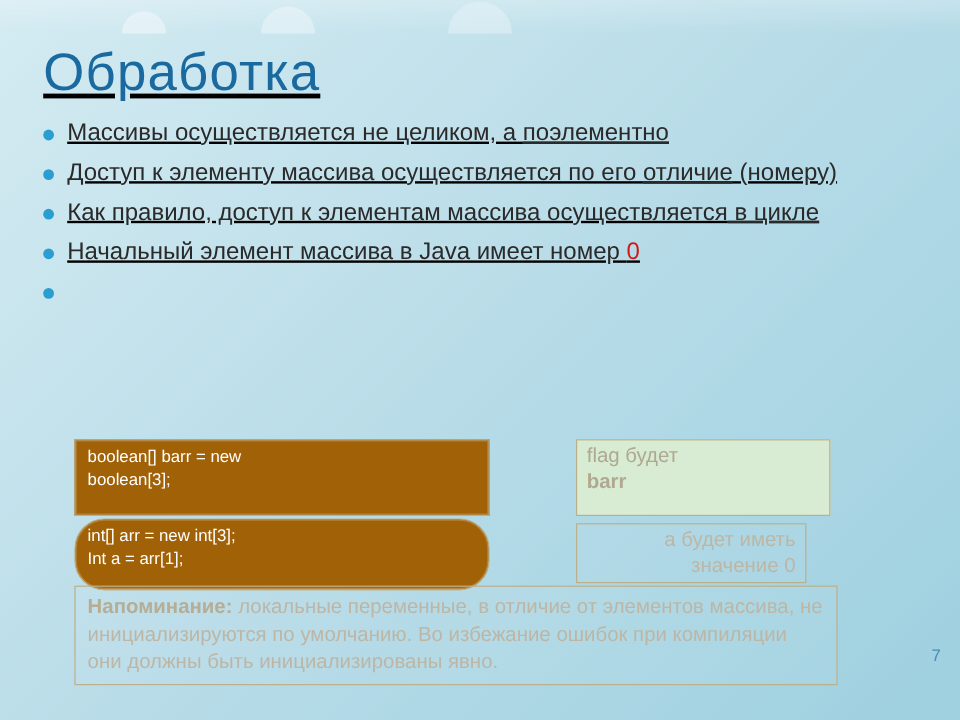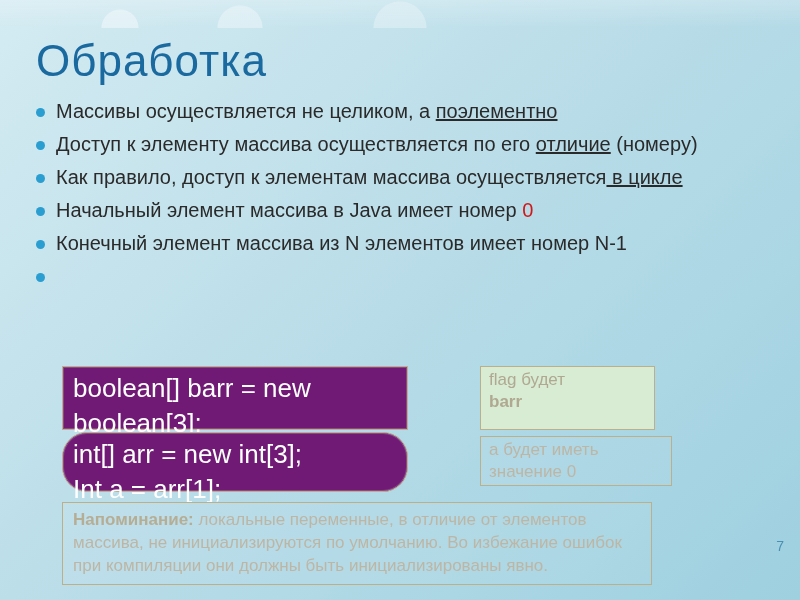--- a/index.html
+++ b/index.html
@@ -12,45 +12,45 @@
   .wave {
     position: absolute; top: 0; left: 0; right: 0; height: 28px;
     background:
       radial-gradient(circle at 120px 28px, rgba(255,255,255,0.7) 18px, transparent 19px),
       radial-gradient(circle at 240px 28px, rgba(255,255,255,0.6) 22px, transparent 23px),
       radial-gradient(circle at 400px 28px, rgba(255,255,255,0.5) 26px, transparent 27px),
       linear-gradient(to bottom, rgba(255,255,255,0.4), transparent);
     opacity: 0.6;
   }
   .slide {
-    position: absolute; inset: 0; padding: 36px 44px 0 36px;
+    position: absolute; inset: 0; padding: 36px 44px 0 36px; text-decoration: underline;
   }
   .title {
     font-size: 44px; color: #1a6aa0; font-weight: 400;
     margin-bottom: 12px;
     letter-spacing: 1px;
   }
   ul.points { list-style: none; }
   ul.points > li {
     position: relative; padding-left: 20px; margin-bottom: 6px;
     font-size: 20px; color: #2a2a2a; line-height: 1.35;
   }
   ul.points > li::before {
     content: ""; position: absolute; left: 0; top: 10px;
     width: 9px; height: 9px; border-radius: 50%;
     background: #2a9ed0;
   }
   .u { text-decoration: underline; }
   .redz { color: #d01818; }
   .code-box {
     position: absolute;
-    background: #701a75;
+    background: #a16207;
     border: 1px solid #bcb08a;
     color: #fff;
-    font-size: 26px;
+    font-size: 14px;
     padding: 4px 10px 6px 10px;
     line-height: 1.35;
     box-shadow: 0 0 0 1px rgba(255,255,255,0.2) inset;
   }
   .note-box {
     position: absolute;
     border: 1px solid #bcb08a;
     color: #bdb6a5;
     font-size: 17px;
     padding: 2px 8px 4px 8px;
@@ -87,46 +87,45 @@
     </li>
     <li>
       <span>Доступ к элементу массива осуществляется по его </span><span class="u">отличие</span><span> (номеру)</span>
     </li>
     <li>
       <span>Как правило, доступ к элементам массива осуществляется</span><span class="u"> в цикле</span>
     </li>
     <li>
       <span>Начальный элемент массива в Java имеет номер </span><span class="redz">0</span>
     </li>
-    <li>Конечный элемент массива из N элементов имеет номер N-1</li>
   </ul>
 
   <div style="position:relative; height:0;">
     <span style="position:absolute; left:0; top:10px; width:9px; height:9px; border-radius:50%; background:#2a9ed0;"></span>
   </div>
 
 </div>
 
 <div class="code-box" style="left:62px; top:366px; width:346px; height:64px;">
   <div>boolean[] barr = new</div>
   <div>boolean[3];</div>
 </div>
 
 <div class="code-box" style="left:62px; top:432px; width:346px; height:60px;border-radius:25px;">
   <div>int[] arr = new int[3];</div>
   <div>Int a = arr[1];</div>
 </div>
 
-<div class="note-box green" style="left:480px; top:366px; width:175px; height:64px;">
+<div class="note-box green" style="left:480px; top:366px; width:212px; height:64px;">
   <div>flag будет</div>
   <div style="font-weight:bold;">barr</div>
 </div>
 
-<div class="note-box" style="left:480px; top:436px; width:192px; height:50px;">
+<div class="note-box" style="left:480px; top:436px; width:192px; height:50px;text-align:right;">
   <div>a будет иметь</div>
   <div>значение 0</div>
 </div>
 
-<div class="reminder" style="left:62px; top:502px; width:590px;">
+<div class="reminder" style="left:62px; top:488px; width:636px;">
   <b>Напоминание:</b><span> локальные переменные, в отличие от элементов массива, не инициализируются по умолчанию. Во избежание ошибок при компиляции они должны быть инициализированы явно.</span>
 </div>
 
 <div class="pagenum">7</div>
 
 </body></html>

